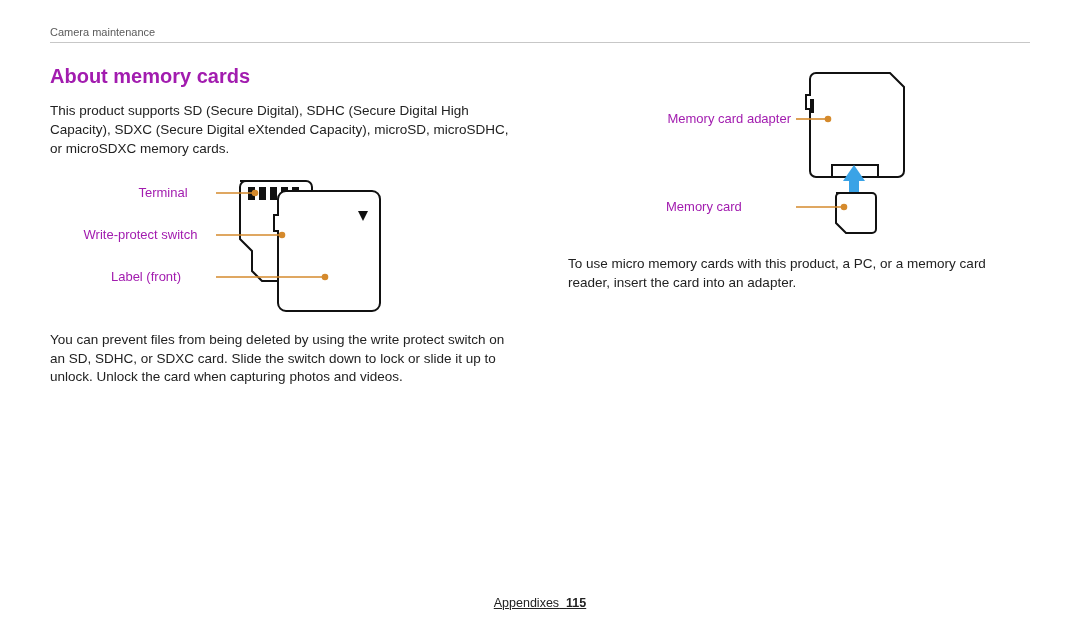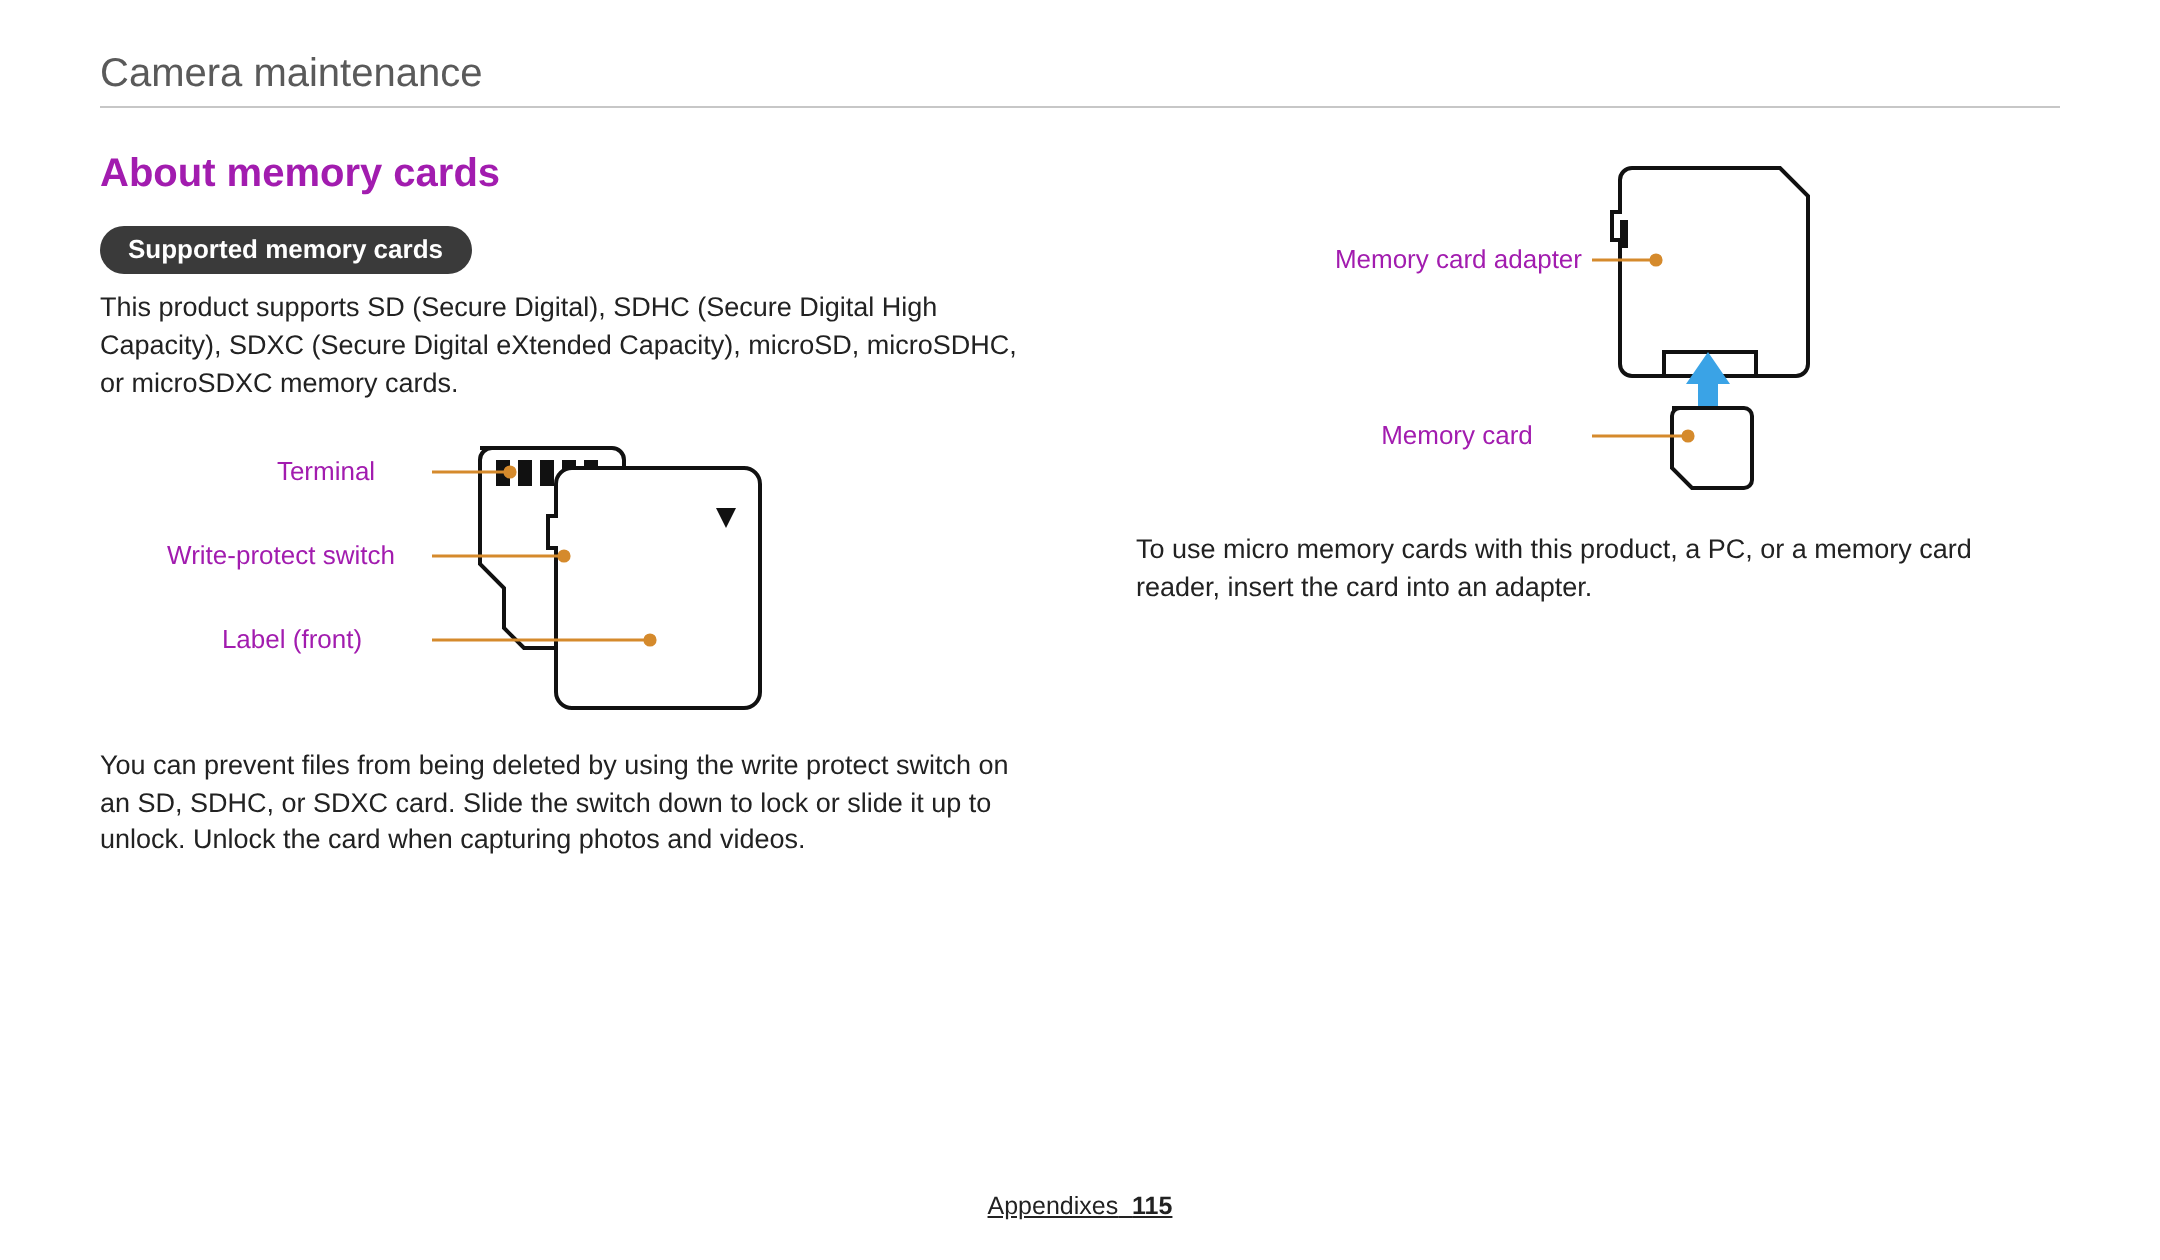--- a/index.html
+++ b/index.html
@@ -9,21 +9,21 @@
     width: 1080px;
     height: 630px;
     position: relative;
     color: #222;
   }
   .page {
     padding: 26px 50px 0 50px;
   }
   .breadcrumb {
     color: #5a5a5a;
-    font-size: 20px;
+    font-size: 11px;
     font-weight: 400;
     margin-bottom: 4px;
   }
   .rule {
     border: none;
     border-top: 1px solid #c7c7c7;
     margin-bottom: 22px;
   }
   .columns {
     display: flex;
@@ -86,21 +86,20 @@
 <body>
 
 <div class="page">
   <div class="breadcrumb">Camera maintenance</div>
   <hr class="rule">
 
   <div class="columns">
 
     <div class="col">
       <div class="heading">About memory cards</div>
-      <div class="pill">Supported memory cards</div>
       <p class="body-text">This product supports SD (Secure Digital), SDHC (Secure Digital High Capacity), SDXC (Secure Digital eXtended Capacity), microSD, microSDHC, or microSDXC memory cards.</p>
 
       
       <div class="fig1">
         <svg width="450" height="160" viewBox="0 0 450 160">
 
           <g stroke="#111" stroke-width="2" fill="#fff">
             <path d="M190 18 h66 a6 6 0 0 1 6 6 v88 a6 6 0 0 1 -6 6 h-44 l-10 -10 v-20 l-12 -12 v-52 a6 6 0 0 1 6 -6 z"></path>
           </g>
 
@@ -160,21 +159,21 @@
           </g>
 
           <g stroke="#d58a2c" stroke-width="1.6" fill="none">
             <line x1="228" y1="54" x2="260" y2="54"></line>
             <circle cx="260" cy="54" r="2.5" fill="#d58a2c"></circle>
             <line x1="228" y1="142" x2="276" y2="142"></line>
             <circle cx="276" cy="142" r="2.5" fill="#d58a2c"></circle>
           </g>
         </svg>
         <div class="fig-label" style="left:58px; top:46px; text-align:right; width:165px;">Memory card adapter</div>
-        <div class="fig-label" style="left:98px; top:134px; text-align:center; width:125px;">Memory card</div>
+        <div class="fig-label" style="left:98px; top:134px; text-align:left; width:125px;">Memory card</div>
       </div>
 
       <p class="body-text">To use micro memory cards with this product, a PC, or a memory card reader, insert the card into an adapter.</p>
     </div>
 
   </div>
 </div>
 
 <div class="footer">
   <span>Appendixes</span>&nbsp;&nbsp;<span class="footer-page">115</span>

